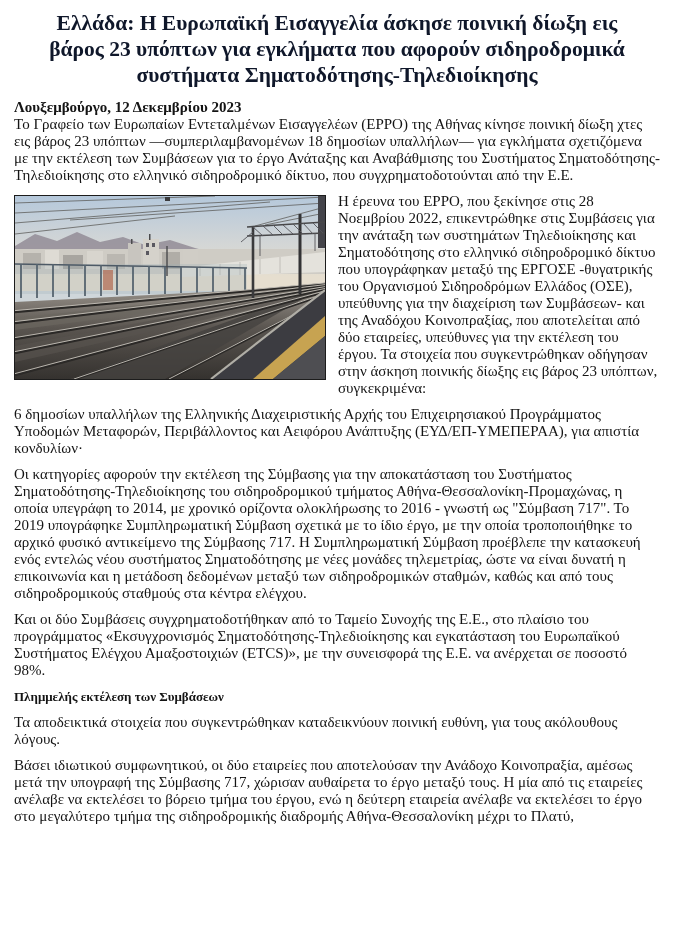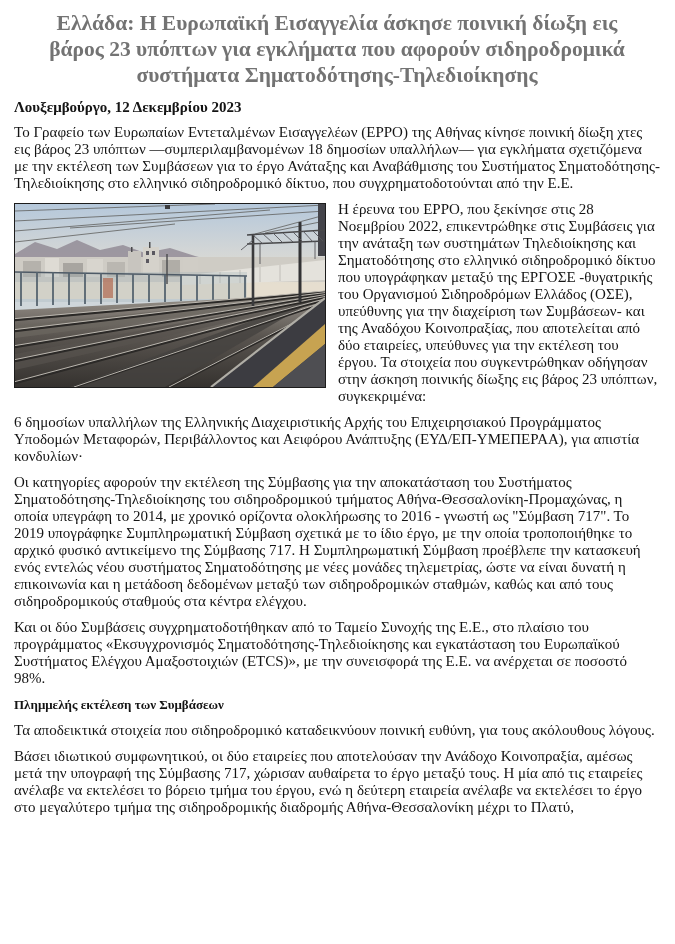--- a/index.html
+++ b/index.html
@@ -5,24 +5,24 @@
   html, body { margin: 0; padding: 0; }
   body {
     width: 675px; height: 944px; overflow: hidden;
     background: #ffffff;
     font-family: "Liberation Serif", serif;
     font-size: 15px; line-height: 17px; color: #141414;
   }
   .page { padding: 10px 15px 0 14px; }
   h1.doc-title {
     font-size: 21.5px; line-height: 26px; font-weight: bold;
-    text-align: center; margin: 0 18px 11px 18px; color: #737373;
+    text-align: center; margin: 0 18px 11px 18px; color: #0f172a;
   }
   p { margin: 0 0 9px 0; }
-  p.dateline { font-weight: bold; margin-bottom: 8px; }
+  p.dateline { font-weight: bold; margin-bottom: 0; }
   h2.section-heading { font-size: 13px; line-height: 17px; font-weight: bold; margin: 2px 0 9px 0; }
   figure.photo-figure {
     float: left; width: 310px; margin: 2px 12px 24px 0; padding: 0;
     border: 1px solid #1c1c1c; background: #cfd6da;
   }
   figure.photo-figure svg { display: block; }
 </style>
 </head>
 <body>
 
@@ -178,17 +178,17 @@
 
   <p>6 δημοσίων υπαλλήλων της Ελληνικής Διαχειριστικής Αρχής του Επιχειρησιακού Προγράμματος Υποδομών Μεταφορών, Περιβάλλοντος και Αειφόρου Ανάπτυξης (ΕΥΔ/ΕΠ-ΥΜΕΠΕΡΑΑ), για απιστία κονδυλίων·</p>
 
 
   <p>Οι κατηγορίες αφορούν την εκτέλεση της Σύμβασης για την αποκατάσταση του Συστήματος Σηματοδότησης-Τηλεδιοίκησης του σιδηροδρομικού τμήματος Αθήνα-Θεσσαλονίκη-Προμαχώνας, η οποία υπεγράφη το 2014, με χρονικό ορίζοντα ολοκλήρωσης το 2016 - γνωστή ως "Σύμβαση 717". Το 2019 υπογράφηκε Συμπληρωματική Σύμβαση σχετικά με το ίδιο έργο, με την οποία τροποποιήθηκε το αρχικό φυσικό αντικείμενο της Σύμβασης 717. Η Συμπληρωματική Σύμβαση προέβλεπε την κατασκευή ενός εντελώς νέου συστήματος Σηματοδότησης με νέες μονάδες τηλεμετρίας, ώστε να είναι δυνατή η επικοινωνία και η μετάδοση δεδομένων μεταξύ των σιδηροδρομικών σταθμών, καθώς και από τους σιδηροδρομικούς σταθμούς στα κέντρα ελέγχου.</p>
 
   <p>Και οι δύο Συμβάσεις συγχρηματοδοτήθηκαν από το Ταμείο Συνοχής της Ε.Ε., στο πλαίσιο του προγράμματος «Εκσυγχρονισμός Σηματοδότησης-Τηλεδιοίκησης και εγκατάσταση του Ευρωπαϊκού Συστήματος Ελέγχου Αμαξοστοιχιών (ETCS)», με την συνεισφορά της Ε.Ε. να ανέρχεται σε ποσοστό 98%.</p>
 
   <h2 class="section-heading">Πλημμελής εκτέλεση των Συμβάσεων</h2>
 
-  <p>Τα αποδεικτικά στοιχεία που σιδηροδρομικό καταδεικνύουν ποινική ευθύνη, για τους ακόλουθους λόγους.</p>
+  <p>Τα αποδεικτικά στοιχεία που συγκεντρώθηκαν καταδεικνύουν ποινική ευθύνη, για τους ακόλουθους λόγους.</p>
 
   <p>Βάσει ιδιωτικού συμφωνητικού, οι δύο εταιρείες που αποτελούσαν την Ανάδοχο Κοινοπραξία, αμέσως μετά την υπογραφή της Σύμβασης 717, χώρισαν αυθαίρετα το έργο μεταξύ τους. Η μία από τις εταιρείες ανέλαβε να εκτελέσει το βόρειο τμήμα του έργου, ενώ η δεύτερη εταιρεία ανέλαβε να εκτελέσει το έργο στο μεγαλύτερο τμήμα της σιδηροδρομικής διαδρομής Αθήνα-Θεσσαλονίκη μέχρι το Πλατύ,</p>
 
 </div>
 
 </body></html>

